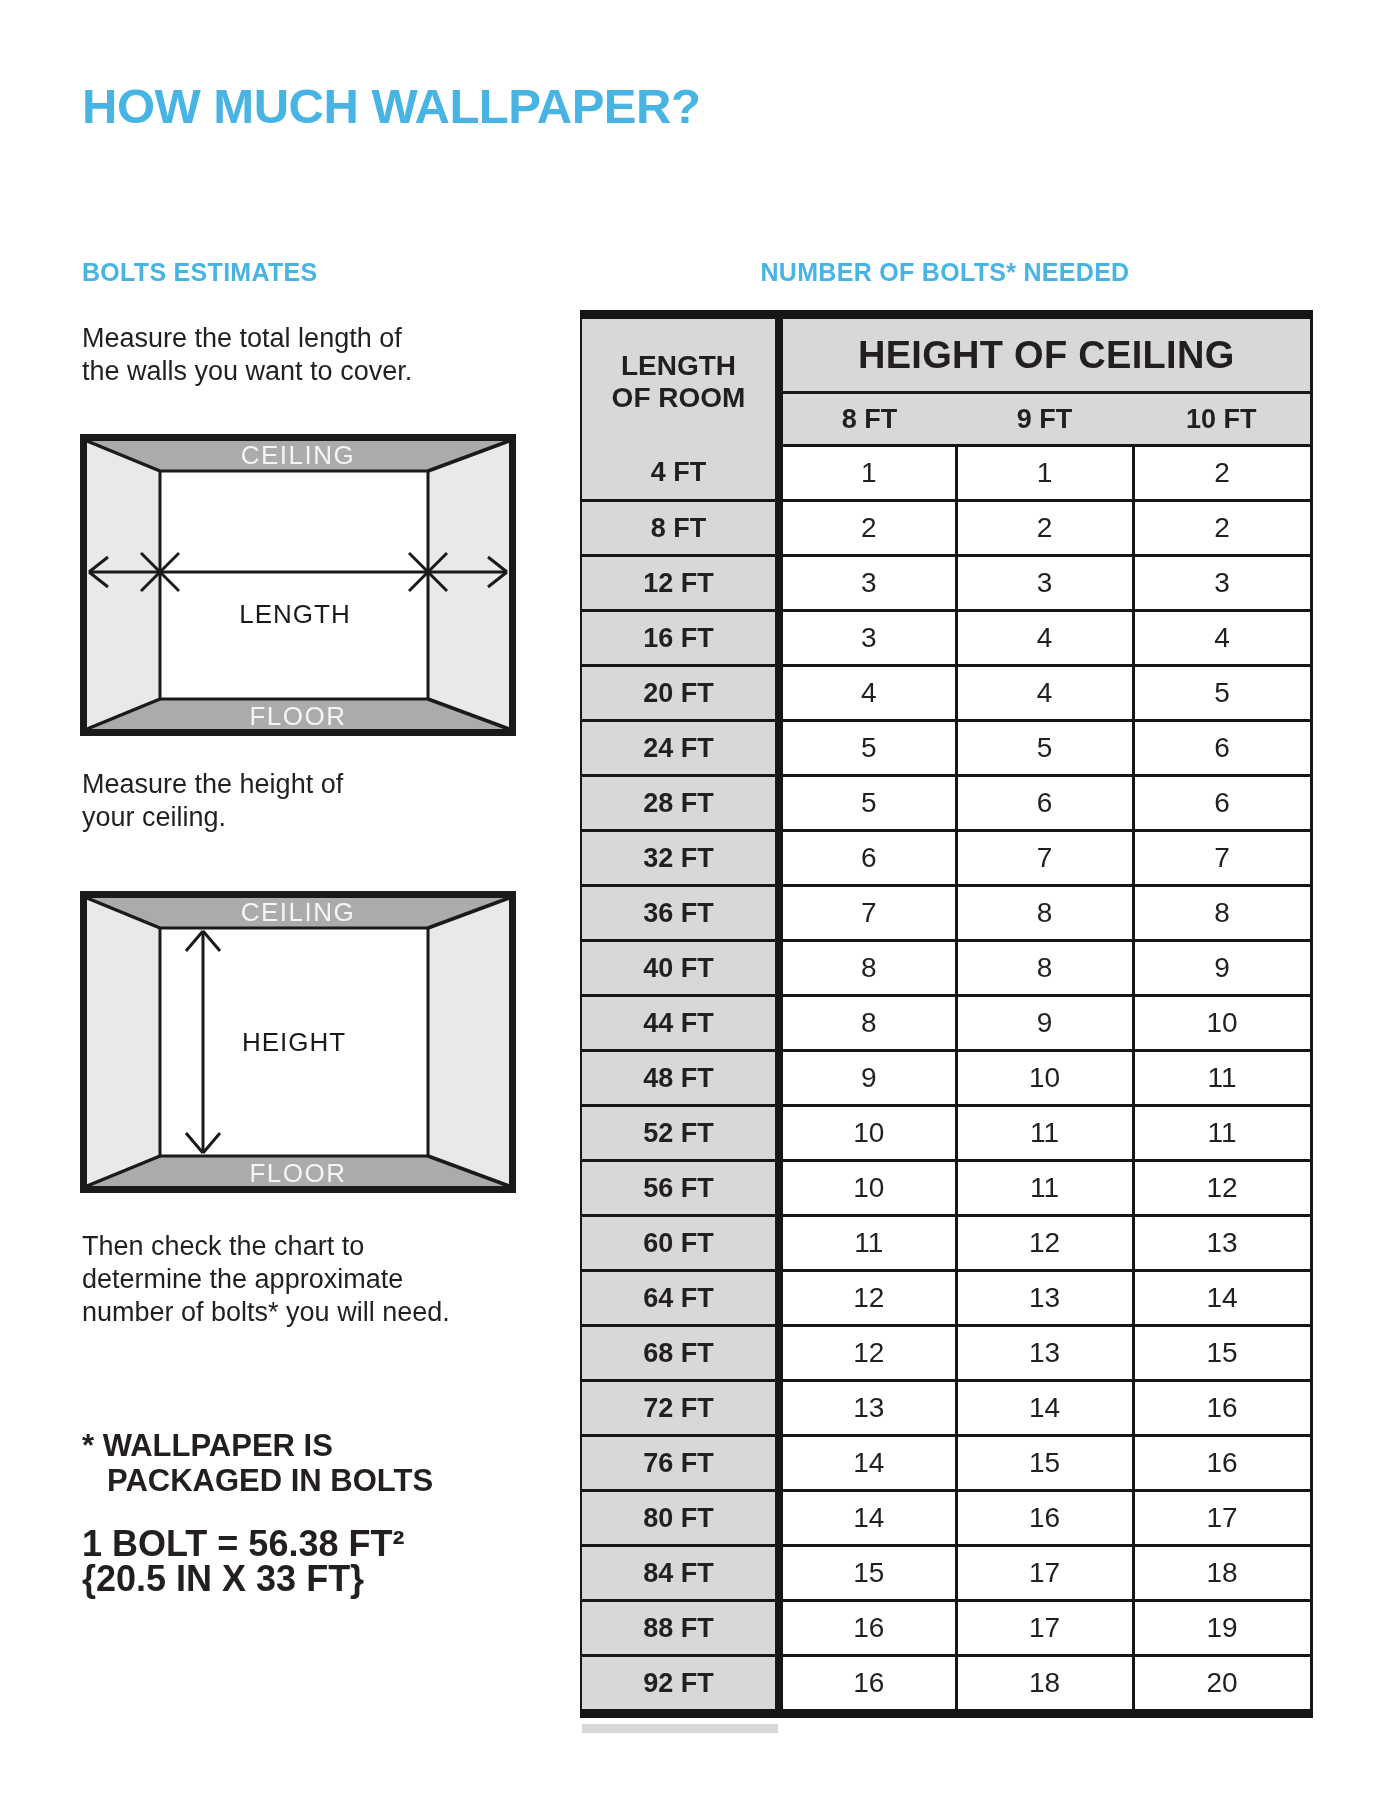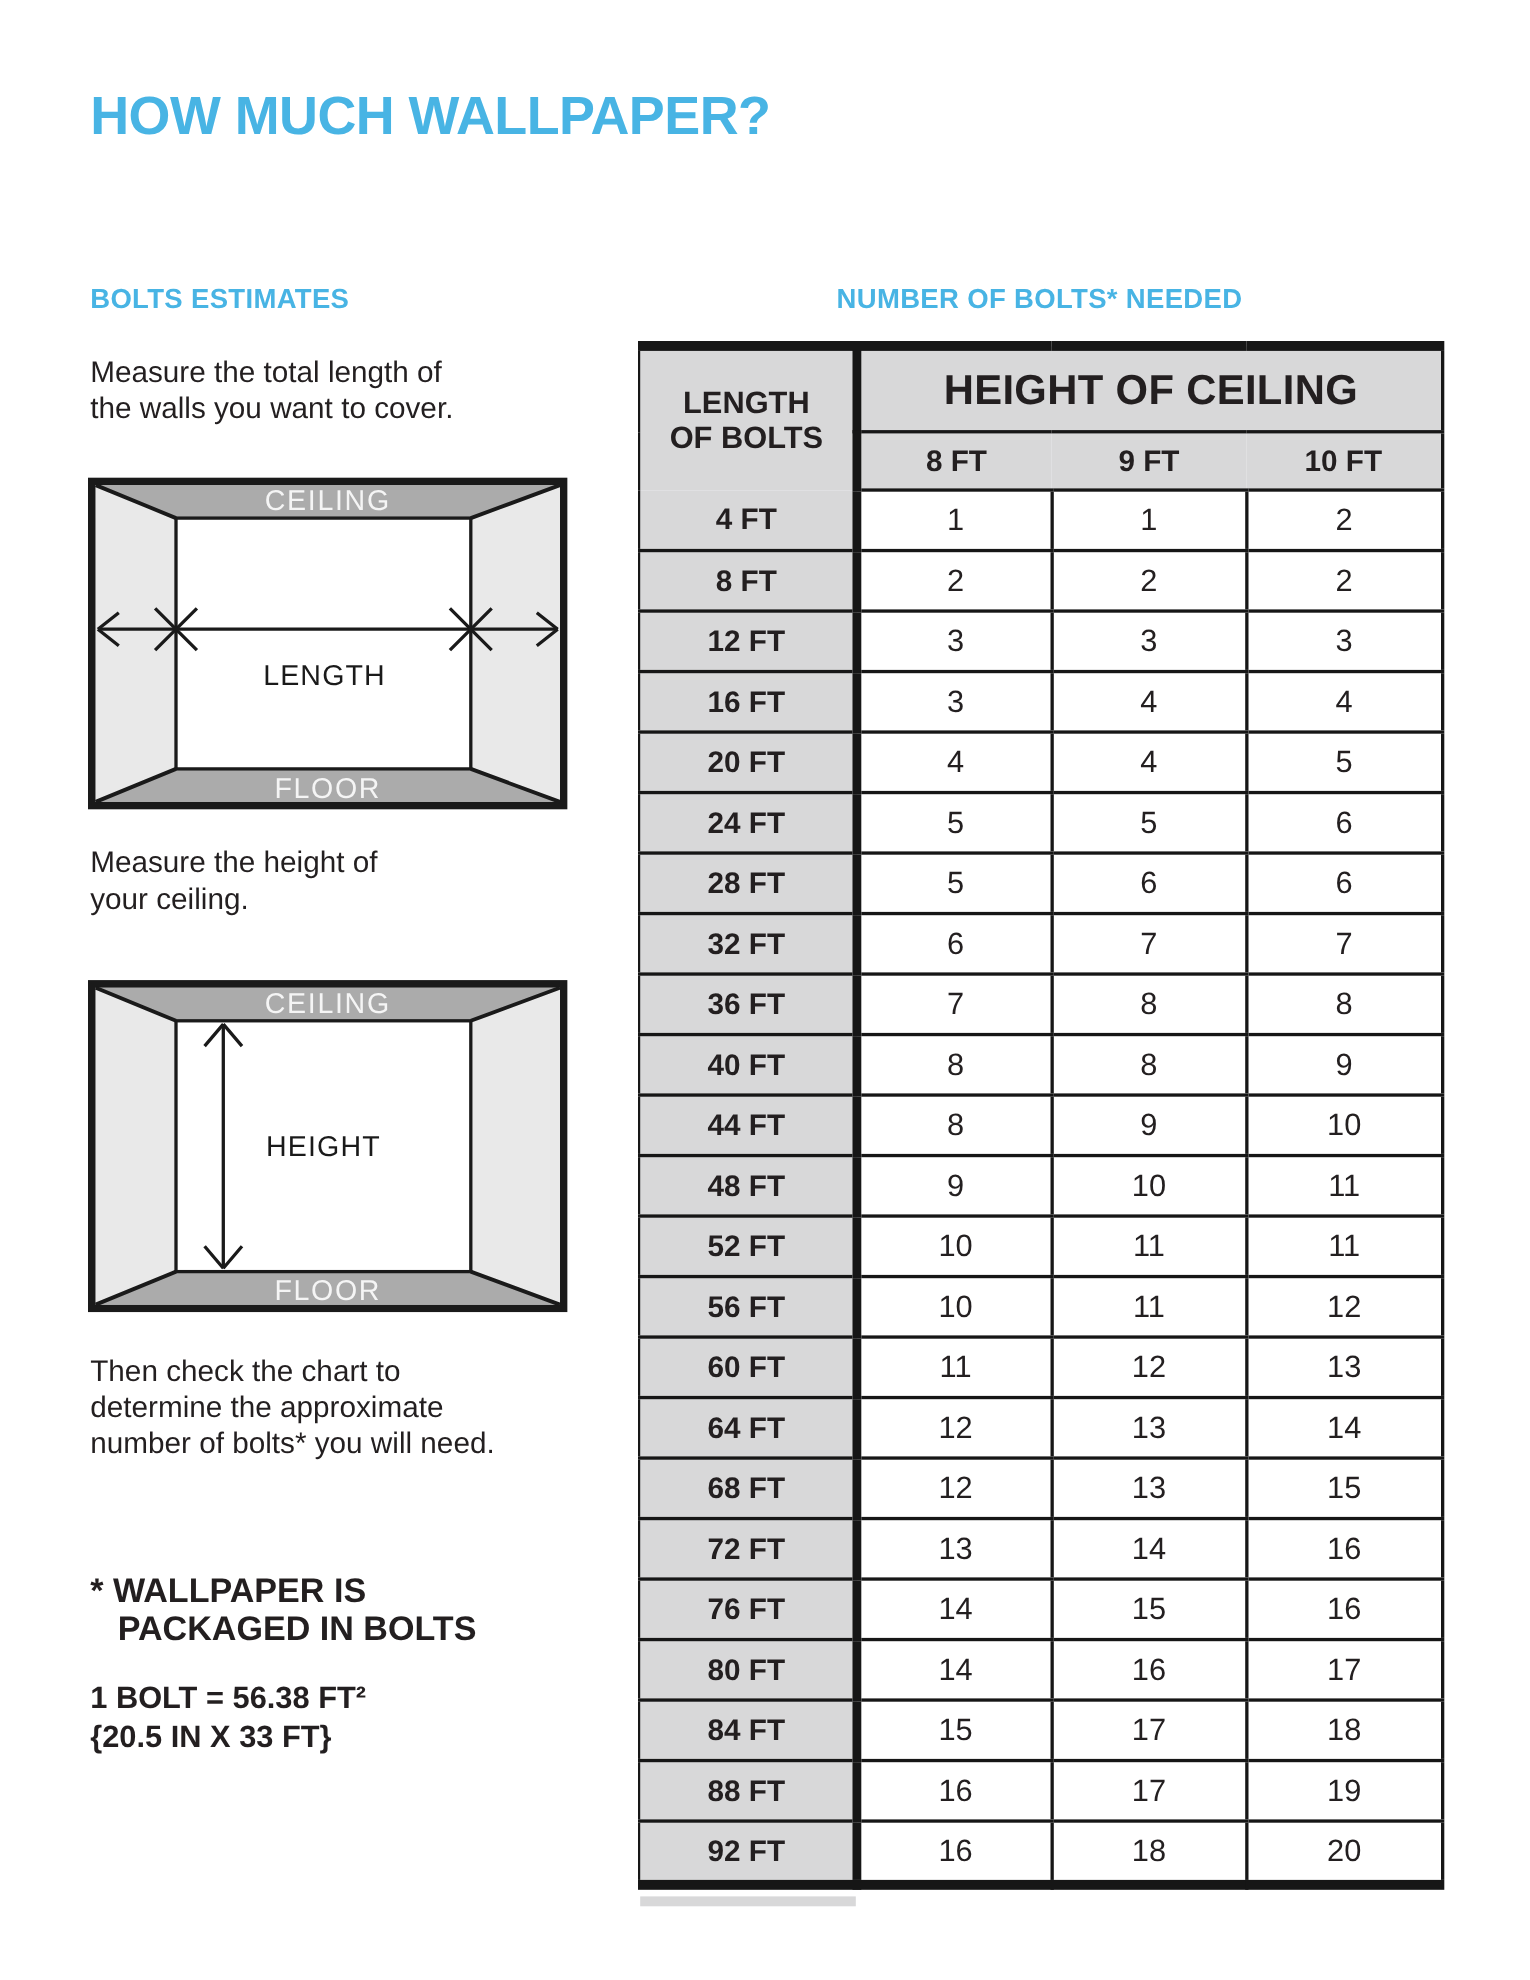--- a/index.html
+++ b/index.html
@@ -22,21 +22,21 @@
   .table-heading { position:absolute; left:580px; top:258px; width:730px; text-align:center; }
 
   
   .para { position:absolute; left:82px; font-size:27px; line-height:33px; color:#231f20; }
   .p1 { top:322px; }
   .p2 { top:768px; }
   .p3 { top:1230px; }
 
   .footnote { position:absolute; left:82px; top:1428px; font-size:31px; font-weight:bold; line-height:35px; }
   .footnote .indent { padding-left:25px; }
-  .boltsize { position:absolute; left:82px; top:1526px; font-size:28px; font-weight:bold; line-height:35px; }
+  .boltsize { position:absolute; left:82px; top:1526px; font-size:36px; font-weight:bold; line-height:35px; }
 
   
   .diagram { position:absolute; left:80px; width:436px; height:302px; }
   .d1 { top:434px; }
   .d2 { top:891px; }
   .diagram svg { display:block; }
   .diagram text { font-family:"Liberation Sans", sans-serif; }
   .wall-label { font-size:26px; letter-spacing:1.5px; fill:#f5f5f5; }
   .measure-label { font-size:26px; letter-spacing:1px; fill:#1a1a1a; }
 
@@ -147,21 +147,21 @@
       <colgroup>
         <col style="width:198px">
           <col style="width:177px">
           <col style="width:177px">
           <col style="width:178px">
       </colgroup>
       <thead>
         <tr>
           <th class="len-col" rowspan="2">
             <div>LENGTH</div>
-            <div>OF BOLTS</div>
+            <div>OF ROOM</div>
           </th>
           <th class="ceiling-group" colspan="3">HEIGHT OF CEILING</th>
         </tr>
         <tr>
           <th class="ft-col">8 FT</th>
           <th class="ft-col">9 FT</th>
           <th class="ft-col">10 FT</th>
         </tr>
       </thead>
       <tbody>

